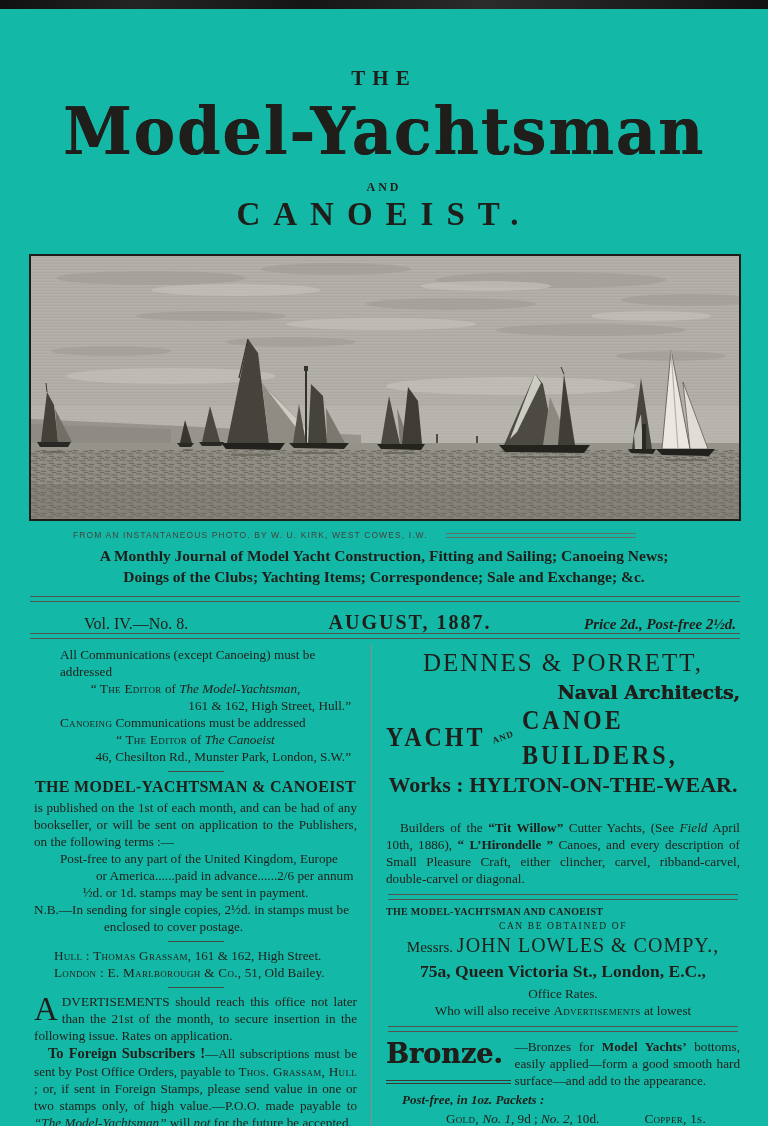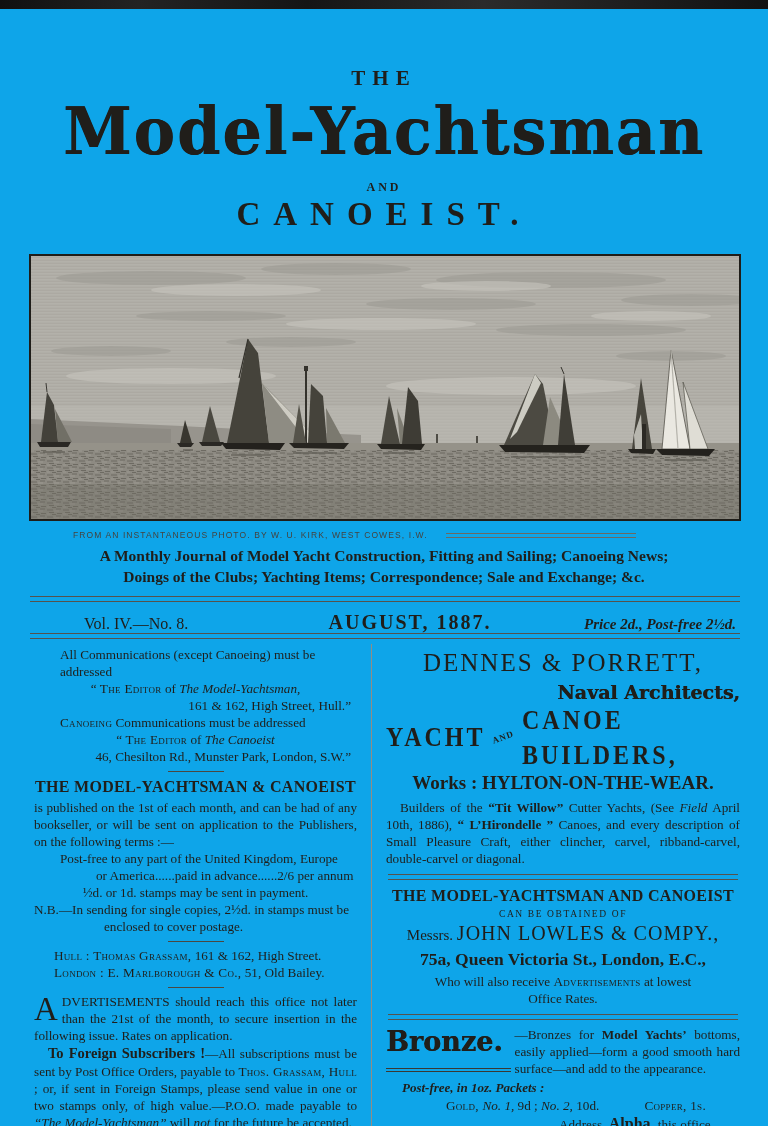--- a/index.html
+++ b/index.html
@@ -1,16 +1,16 @@
 <!DOCTYPE html>
 <html><head>
 <meta charset="utf-8">
 <style>
   html,body{margin:0;padding:0;background:#d8d6d1;}
-  .page{position:relative;width:768px;height:1126px;margin:0 auto;background:#0ea5e9;overflow:hidden;
+  .page{position:relative;width:768px;height:1126px;margin:0 auto;background:#14b8a6;overflow:hidden;
         font-family:"Liberation Serif",serif;color:#201e1a;}
   .scan-bar{position:absolute;top:0;left:0;width:768px;height:9px;
         background:linear-gradient(90deg,#101010 0%,#232323 18%,#151515 40%,#2b2b2b 63%,#121212 100%);}
   
   .mh-the{position:absolute;top:66px;left:0;width:100%;text-align:center;
         font-size:21px;letter-spacing:7px;font-weight:bold;}
   .mh-title{position:absolute;top:92px;left:0;width:100%;text-align:center;margin:0;
         font-family:"DejaVu Serif",serif;font-weight:900;font-size:62px;line-height:1.3;
         letter-spacing:2px;transform:scaleY(1.06);text-shadow:0.6px 0 #201e1a;}
   .mh-and{position:absolute;top:180px;left:0;width:100%;text-align:center;
@@ -52,23 +52,23 @@
   .nb-line{padding-left:70px;text-indent:-70px;margin:0;}
   .agents{padding-left:20px;margin:0;}
   .dropcap{float:left;font-size:33px;line-height:.82;padding:3px 4px 0 0;}
   .foreign-lead{font-weight:bold;font-size:14.5px;}
   .rc-name{font-size:25px;letter-spacing:2px;text-align:center;margin:1px 0 0;}
   .blackletter{font-family:"DejaVu Serif",serif;font-weight:900;text-shadow:.5px 0 currentColor;}
   .rc-trade{font-size:19px;text-align:right;margin:1px 0 2px;}
   .builders{display:flex;justify-content:center;align-items:center;gap:7px;margin:2px 0;}
   .builders .big{font-size:24px;font-weight:bold;letter-spacing:3px;transform:scaleY(1.12);}
   .and-rot{display:inline-block;font-size:9px;font-weight:bold;letter-spacing:1px;transform:rotate(-20deg);}
-  .works{font-size:19px;font-weight:bold;text-align:center;margin:1px 0 4px;}
+  .works{font-size:22px;font-weight:bold;text-align:center;margin:1px 0 20px;}
   .rc-rule{margin:7px auto 6px;width:99%;}
-  .obtain-heading{font-weight:bold;font-size:16px;text-align:center;margin:4px 0 0;letter-spacing:.3px;}
+  .obtain-heading{font-weight:bold;font-size:10px;text-align:left;margin:4px 0 0;letter-spacing:.3px;}
   .obtain-sub{font-size:9.5px;letter-spacing:1.6px;text-align:center;margin:1px 0;}
   .obtain-name{font-size:15px;text-align:center;margin:0;}
   .obtain-name .big-name{font-size:20px;letter-spacing:1px;}
   .obtain-address{font-size:17.5px;font-weight:bold;text-align:center;margin:1px 0 2px;}
   .obtain-note{text-align:center;margin:0;}
   .bronze-word{float:left;font-size:27px;line-height:1;padding:2px 8px 13px 0;margin-right:4px;
         border-bottom:4px double #3a3832;}
   .bronze-text{text-align:justify;margin:0;}
   .postfree{clear:left;font-style:italic;font-weight:bold;font-size:13px;margin:3px 16px 0;}
   .prices{display:flex;margin:1px 0 0;padding:0 34px 0 60px;justify-content:space-between;}
@@ -252,22 +252,22 @@
       </div>
       <div class="works">Works :  HYLTON-ON-THE-WEAR.</div>
       <p class="just text-indent"><span>Builders of the </span><span class="bd">“Tit Willow”</span><span> Cutter Yachts, (See </span><span class="it">Field</span><span> April 10th, 1886), </span><span class="bd">“ L’Hirondelle ”</span><span> Canoes, and every description of Small Pleasure Craft, either clincher, carvel, ribband-carvel, double-carvel or diagonal.</span></p>
 
       <div class="rule-double rc-rule"></div>
 
       <div class="obtain-heading">THE MODEL-YACHTSMAN AND CANOEIST</div>
       <div class="obtain-sub">CAN BE OBTAINED OF</div>
       <div class="obtain-name"><span>Messrs. </span><span class="big-name">JOHN LOWLES &amp; COMPY.,</span></div>
       <div class="obtain-address">75a, Queen Victoria St., London, E.C.,</div>
+      <div class="obtain-note">Office  Rates.</div>
       <div class="obtain-note"><span>Who will also receive </span><span class="sc">Advertisements</span><span> at lowest</span></div>
-      <div class="obtain-note">Office  Rates.</div>
 
       <div class="rule-double rc-rule"></div>
 
       <div>
         <span class="bronze-word blackletter">Bronze.</span>
         <p class="bronze-text"><span>—Bronzes for </span><span class="bd">Model Yachts’</span><span> bottoms, easily applied—form a good smooth hard surface—and add to the appearance.</span></p>
         <p class="postfree">Post-free, in 1oz.  Packets :</p>
         <div class="prices">
           <span><span class="sc">Gold, </span><span class="it">No. 1,</span><span> 9d ;  </span><span class="it">No. 2,</span><span> 10d.</span></span>
           <span class="sc">Copper, 1s.</span>

